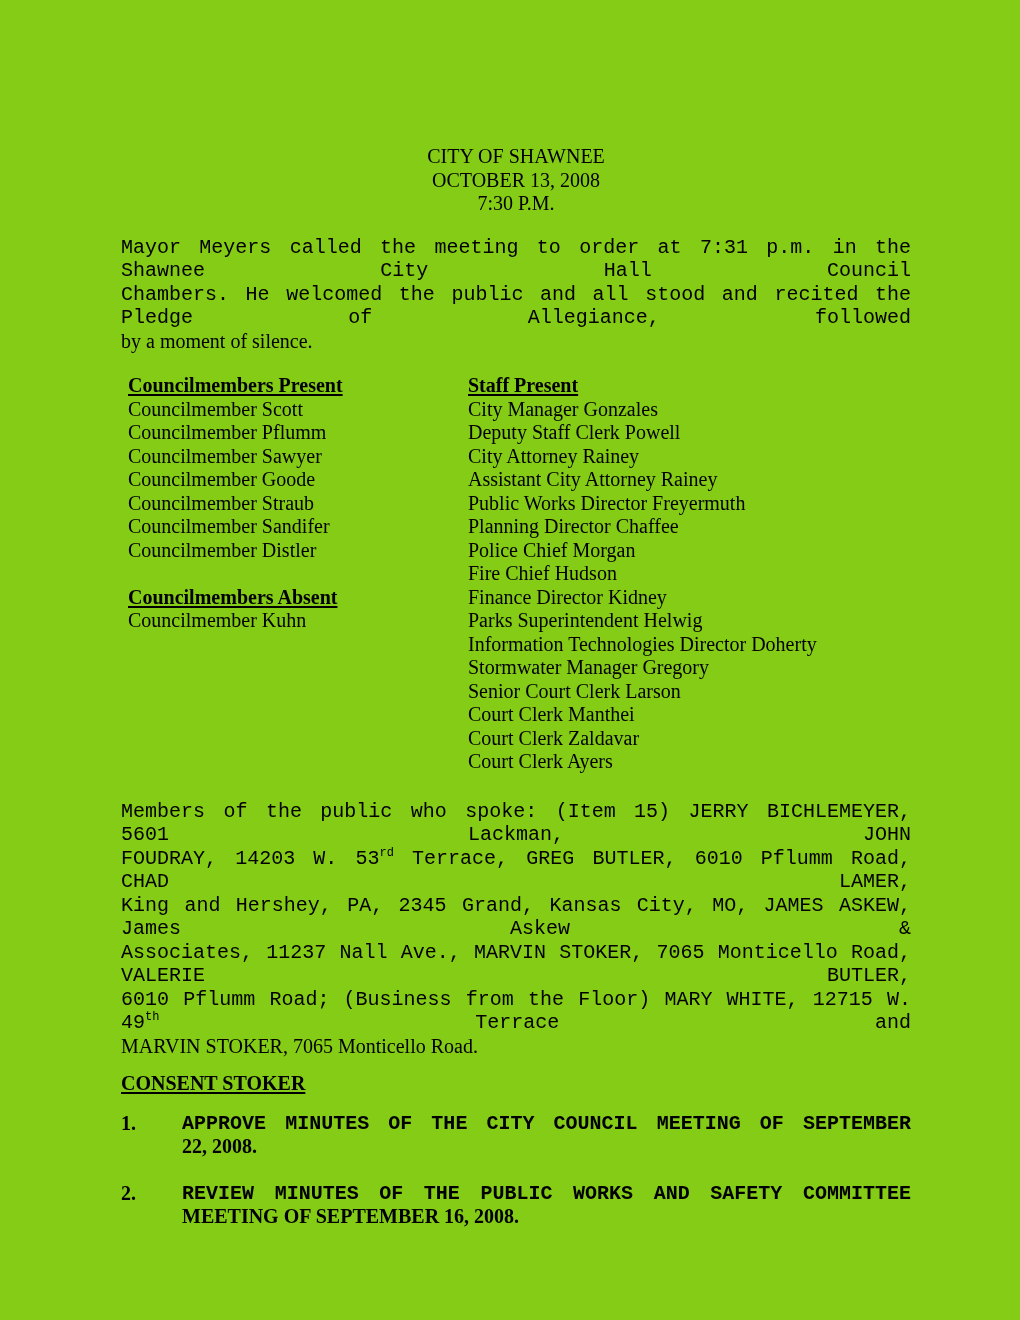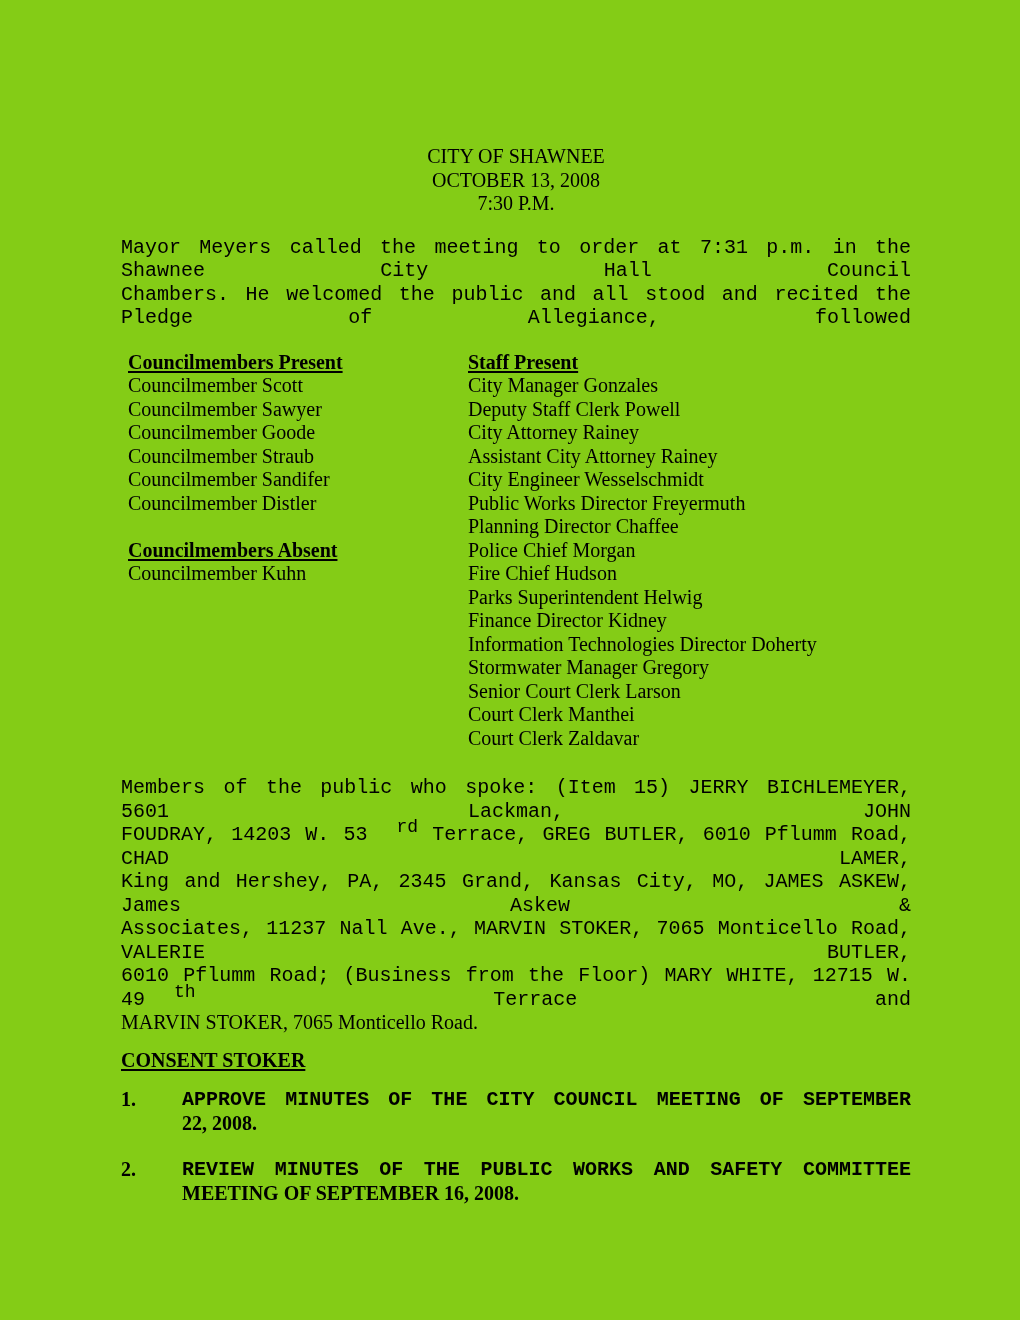--- a/index.html
+++ b/index.html
@@ -61,73 +61,74 @@
   .agenda-item { display: flex; }
   .agenda-item.first { margin-top: 16px; }
   .agenda-item.second { margin-top: 23px; }
   .item-num {
     flex: none;
     width: 61px;
     font-weight: bold;
   }
   .item-body { flex: 1; font-weight: bold; }
   sup {
-    font-size: 18px;
+    font-size: 12px;
     line-height: 0;
     vertical-align: super;
-    margin-left: 29px;
   }
 </style>
 </head>
 <body>
 
 <div class="page">
 
   <div class="title-block">
     <div>CITY OF SHAWNEE</div>
     <div>OCTOBER 13, 2008</div>
     <div>7:30 P.M.</div>
   </div>
 
   <div class="para1">
     <div class="jline">Mayor Meyers called the meeting to order at 7:31 p.m. in the Shawnee City Hall Council</div>
     <div class="jline">Chambers.  He welcomed the public and all stood and recited the Pledge of Allegiance, followed</div>
+    <div class="line">by a moment of silence.</div>
   </div>
 
   <div class="columns">
     <div class="col-left">
       <div class="list-heading"><span class="u">Councilmembers Present</span></div>
       <div class="line">Councilmember Scott</div>
+      <div class="line">Councilmember Pflumm</div>
       <div class="line">Councilmember Sawyer</div>
       <div class="line">Councilmember Goode</div>
       <div class="line">Councilmember Straub</div>
       <div class="line">Councilmember Sandifer</div>
       <div class="line">Councilmember Distler</div>
       <div class="spacer"></div>
       <div class="list-heading"><span class="u">Councilmembers Absent</span></div>
       <div class="line">Councilmember Kuhn</div>
     </div>
     <div class="col-right">
       <div class="list-heading"><span class="u">Staff Present</span></div>
       <div class="line">City Manager Gonzales</div>
       <div class="line">Deputy Staff Clerk Powell</div>
       <div class="line">City Attorney Rainey</div>
       <div class="line">Assistant City Attorney Rainey</div>
-      <div class="line">City Engineer Wesselschmidt</div>
       <div class="line">Public Works Director Freyermuth</div>
       <div class="line">Planning Director Chaffee</div>
       <div class="line">Police Chief Morgan</div>
       <div class="line">Fire Chief Hudson</div>
+      <div class="line">Finance Director Kidney</div>
       <div class="line">Parks Superintendent Helwig</div>
-      <div class="line">Finance Director Kidney</div>
       <div class="line">Information Technologies Director Doherty</div>
       <div class="line">Stormwater Manager Gregory</div>
       <div class="line">Senior Court Clerk Larson</div>
       <div class="line">Court Clerk Manthei</div>
       <div class="line">Court Clerk Zaldavar</div>
+      <div class="line">Court Clerk Ayers</div>
     </div>
   </div>
 
   <div class="para2">
     <div class="jline">Members of the public who spoke:  (Item 15) JERRY BICHLEMEYER, 5601 Lackman, JOHN</div>
     <div class="jline"><span>FOUDRAY, 14203 W. 53</span><sup>rd</sup><span> Terrace, GREG BUTLER, 6010 Pflumm Road, CHAD LAMER,</span></div>
     <div class="jline">King and Hershey, PA, 2345 Grand, Kansas City, MO, JAMES ASKEW, James Askew &amp;</div>
     <div class="jline">Associates, 11237 Nall Ave., MARVIN STOKER, 7065 Monticello Road, VALERIE BUTLER,</div>
     <div class="jline"><span>6010 Pflumm Road; (Business from the Floor) MARY WHITE, 12715 W. 49</span><sup>th</sup><span> Terrace and</span></div>
     <div class="line">MARVIN STOKER, 7065 Monticello Road.</div>

